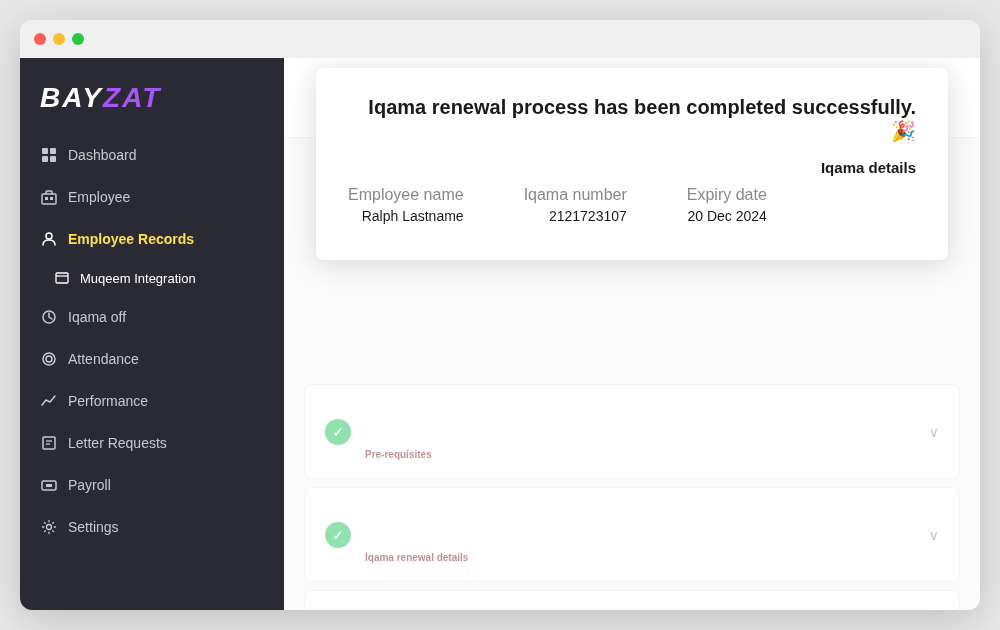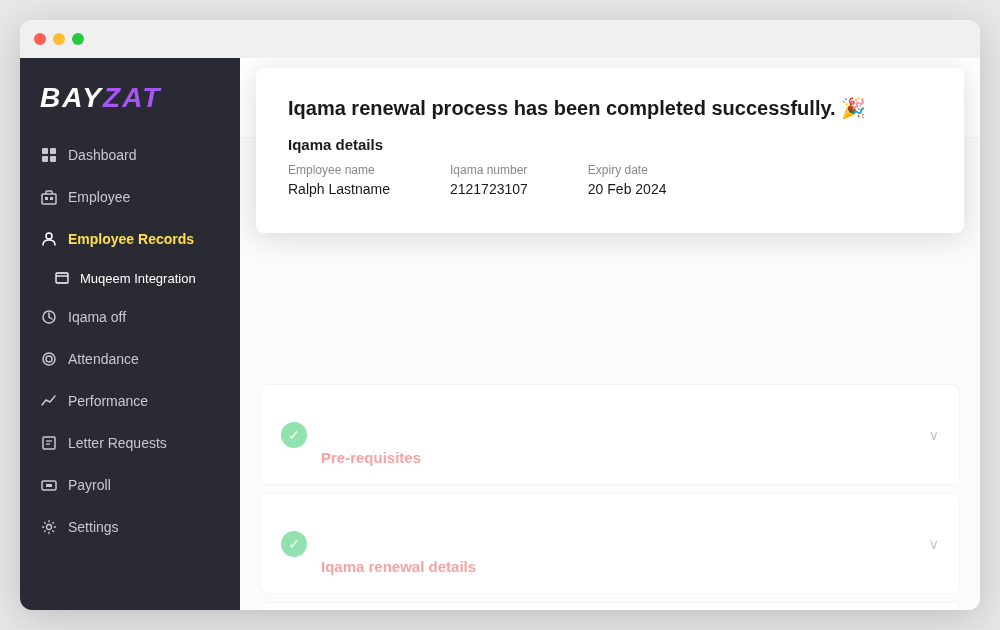--- a/index.html
+++ b/index.html
@@ -43,21 +43,21 @@
     .dot-green { background: #28c941; }
 
     .app-layout {
       display: flex;
       flex: 1;
       overflow: hidden;
     }
 
     
     .sidebar {
-      width: 220px;
+      width: 264px;
       background: #2a2a35;
       flex-shrink: 0;
       display: flex;
       flex-direction: column;
       padding-bottom: 16px;
     }
 
     .sidebar-logo {
       padding: 24px 20px 20px;
     }
@@ -151,23 +151,24 @@
       justify-content: flex-start;
       padding: 0;
       z-index: 10;
     }
 
     .modal-card {
       background: white;
       border-radius: 8px;
       box-shadow: 0 4px 30px rgba(0,0,0,0.15);
       padding: 28px 32px;
-      margin: 10px 16px;
+      margin: 10px 32px;
       width: calc(100% - 32px);
       max-width: 740px;
+      text-align: right;
     }
 
     .modal-title {
       font-size: 20px;
       font-weight: 700;
       color: #1a1a1a;
       margin-bottom: 16px;
     }
 
     .notification-banner {
@@ -187,21 +188,21 @@
       font-weight: 700;
       color: #1a1a1a;
       margin-bottom: 10px;
     }
     .iqama-table {
       display: flex;
       gap: 60px;
     }
     .iqama-col {}
     .iqama-label {
-      font-size: 12px;
+      font-size: 16px;
       color: #888;
       margin-bottom: 4px;
     }
     .iqama-value {
       font-size: 14px;
       color: #1a1a1a;
       font-weight: 500;
     }
 
     
@@ -231,23 +232,23 @@
       width: 26px; height: 26px;
       border-radius: 50%;
       background: #22c55e;
       display: flex; align-items: center; justify-content: center;
       color: white;
       font-size: 14px;
       flex-shrink: 0;
     }
 
     .step-label {
-      font-size: 15px;
+      font-size: 10px;
       font-weight: 600;
-      color: #ef4444;
+      color: #7f1d1d;
       margin-top: 46px;
     }
 
     .chevron-icon {
       color: #888;
       font-size: 14px;
     }
   </style>
 </head>
 <body>
@@ -420,21 +421,21 @@
               <div class="iqama-col">
                 <div class="iqama-label">Employee name</div>
                 <div class="iqama-value">Ralph Lastname</div>
               </div>
               <div class="iqama-col">
                 <div class="iqama-label">Iqama number</div>
                 <div class="iqama-value">2121723107</div>
               </div>
               <div class="iqama-col">
                 <div class="iqama-label">Expiry date</div>
-                <div class="iqama-value">20 Feb 2024</div>
+                <div class="iqama-value">20 Dec 2024</div>
               </div>
             </div>
           </div>
         </div>
       </div>
     </main>
   </div>
 </div>
 
 </body></html>

